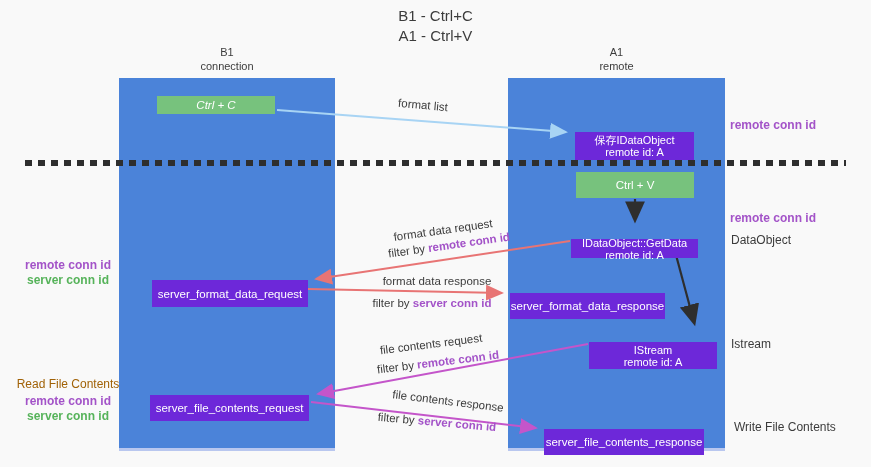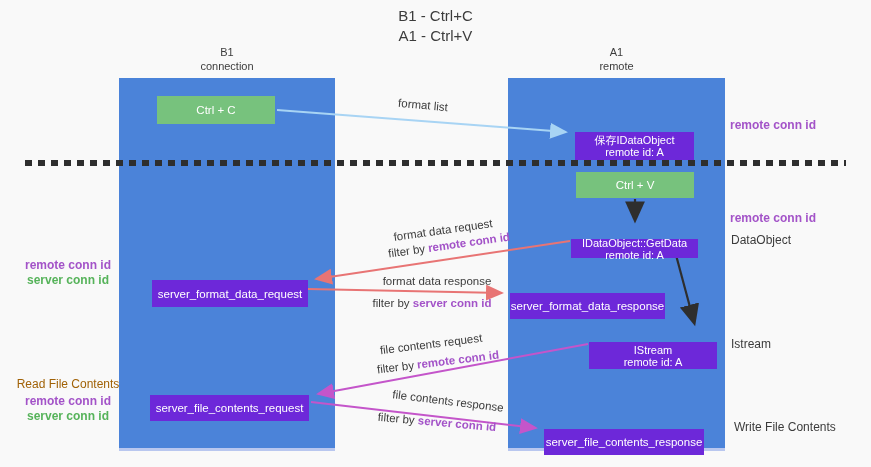--- a/index.html
+++ b/index.html
@@ -14,21 +14,21 @@
   .lifeline{position:absolute;top:78px;width:216px;height:370px;background:#4b83d9;border-bottom:3px solid #b9c7ef;}
   .lifeline.left{left:119px;}
   .lifeline.right{left:508px;width:217px;}
 
   .box{position:absolute;display:flex;flex-direction:column;justify-content:center;align-items:center;color:#fff;text-align:center;}
   .box.green{background:#77c27d;}
   .box.orange{background:#6d28d9;margin-top:12px;}
   .box .l1,.box .l2{line-height:12px;font-size:11px;}
   .box.single{font-size:11.5px;}
 
-  #ctrl-c{left:157px;top:96px;width:118px;height:28px;}
+  #ctrl-c{left:157px;top:96px;width:118px;height:18px;font-style:italic;}
   #save-box{left:575px;top:120px;width:119px;height:28px;}
   #ctrl-v{left:576px;top:172px;width:118px;height:26px;}
   #getdata-box{left:571px;top:227px;width:127px;height:19px;}
   #format-request-box{left:152px;top:268px;width:156px;height:27px;}
   #format-response-box{left:510px;top:281px;width:155px;height:26px;}
   #istream-box{left:589px;top:330px;width:128px;height:27px;}
   #file-request-box{left:150px;top:383px;width:159px;height:26px;}
   #file-response-box{left:544px;top:417px;width:160px;height:26px;}
 
   .side-label{position:absolute;font-size:12px;color:#3b3b3b;white-space:nowrap;}

